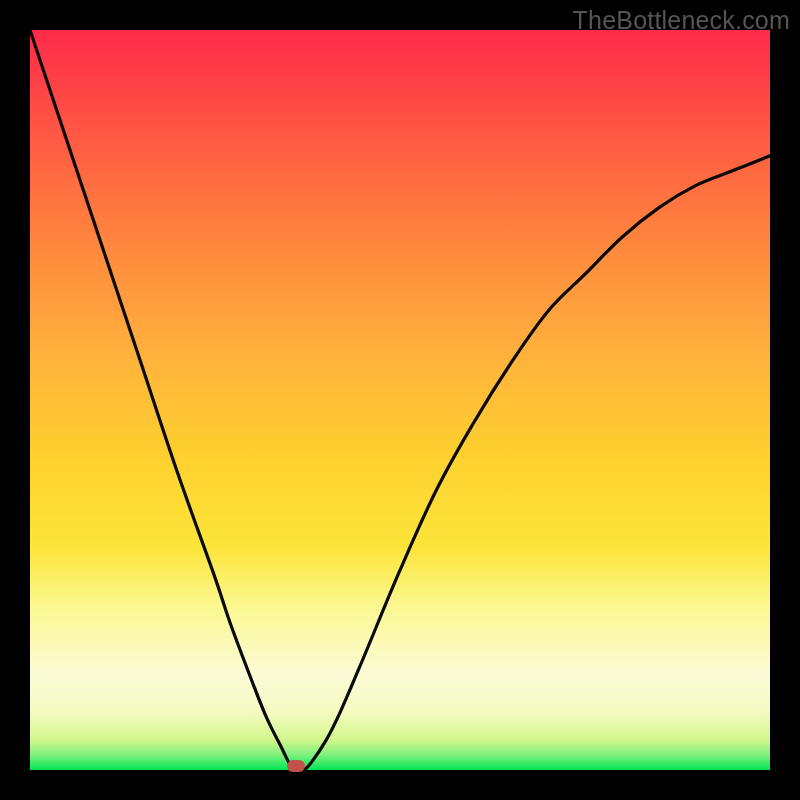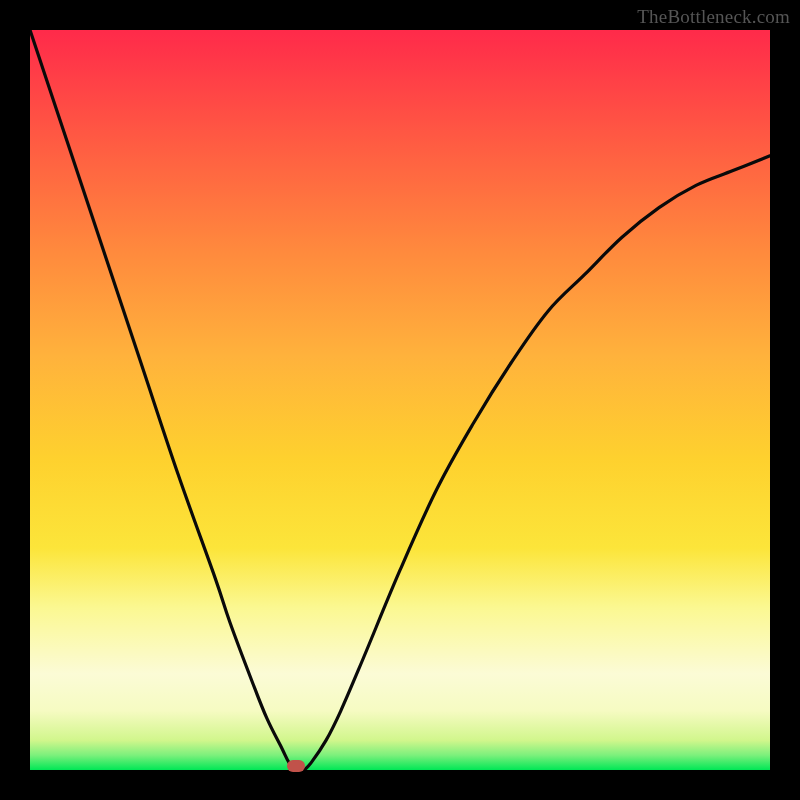--- a/index.html
+++ b/index.html
@@ -30,23 +30,23 @@
       #ff8a3d 70%,
       #ff5e42 84%,
       #ff2a4a 100%
     );
   }
   .watermark {
     position: absolute;
     top: 6px;
     right: 10px;
     color: #555;
-    font-size: 19px;
+    font-size: 25px;
     font-weight: 500;
-    font-family: Liberation Serif, serif;
+    font-family: Liberation Sans, sans-serif;
     z-index: 10;
     letter-spacing: 0.2px;
   }
   .curve-svg {
     position: absolute;
     left: 0;
     top: 0;
     width: 740px;
     height: 740px;
   }

